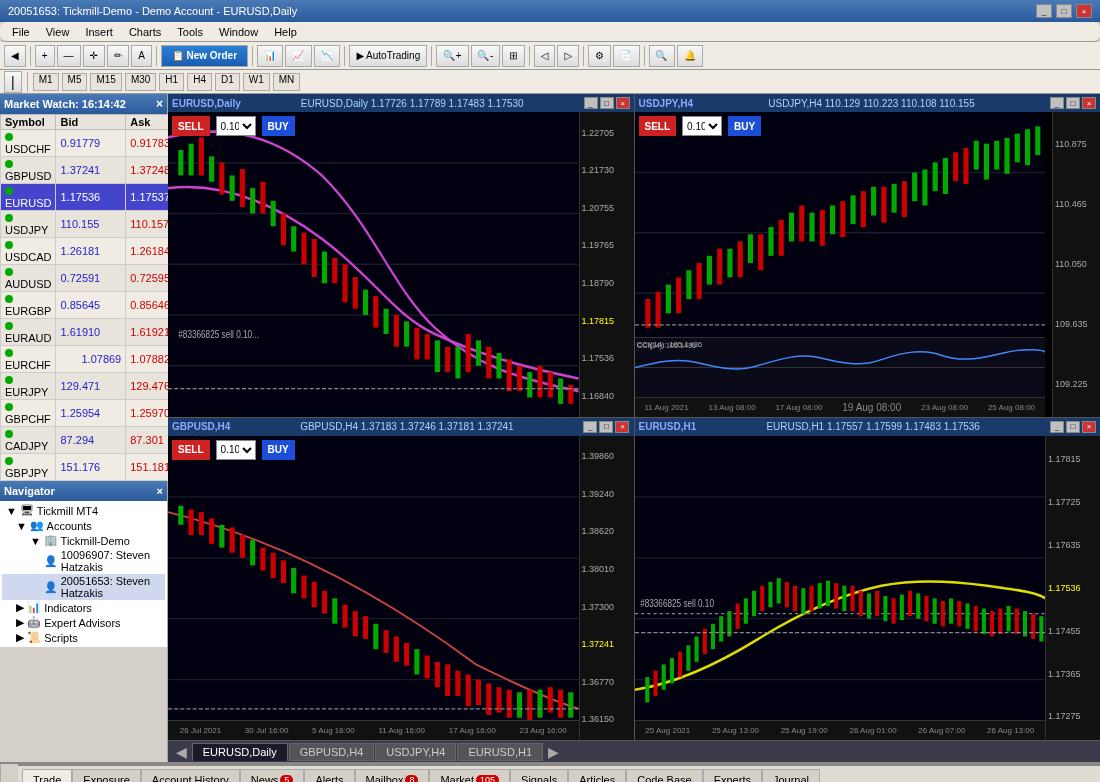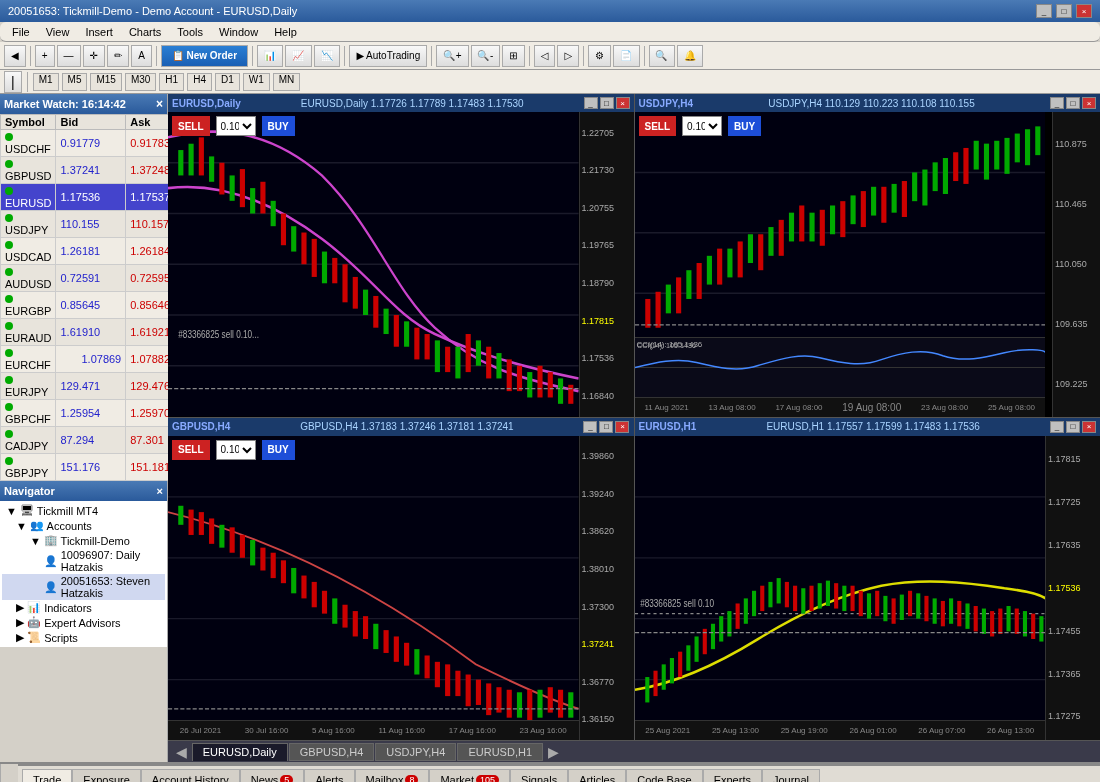--- a/index.html
+++ b/index.html
@@ -271,21 +271,21 @@
           <span>👥</span>
           <span>Accounts</span>
         </div>
         <div class="nav-item nav-indent2">
           <span>▼</span>
           <span>🏢</span>
           <span>Tickmill-Demo</span>
         </div>
         <div class="nav-item nav-indent3">
           <span>👤</span>
-          <span>10096907: Daily Hatzakis</span>
+          <span>10096907: Steven Hatzakis</span>
         </div>
         <div class="nav-item nav-indent3" style="background:#d0d8f0;">
           <span>👤</span>
           <span>20051653: Steven Hatzakis</span>
         </div>
         <div class="nav-item nav-indent1">
           <span>▶</span>
           <span>📊</span>
           <span>Indicators</span>
         </div>

